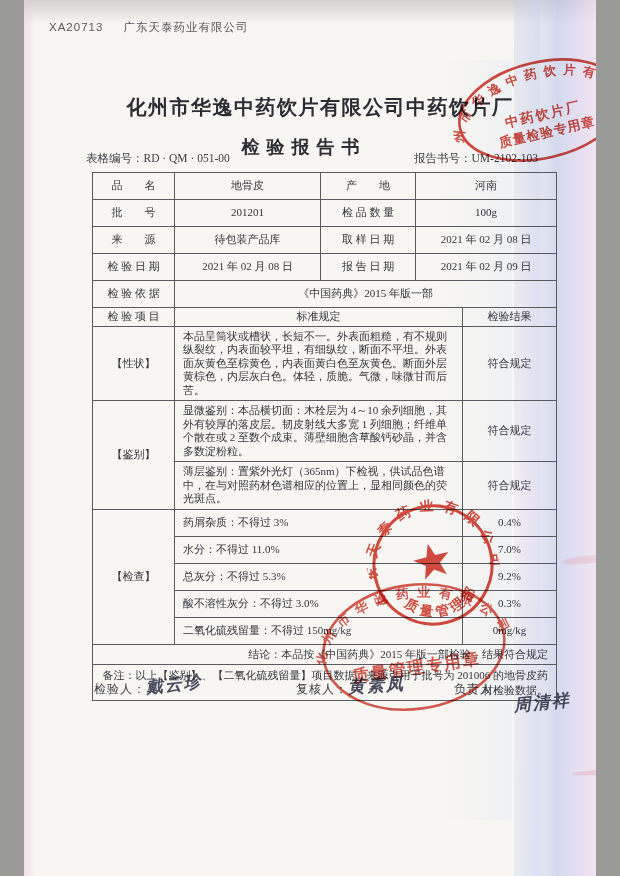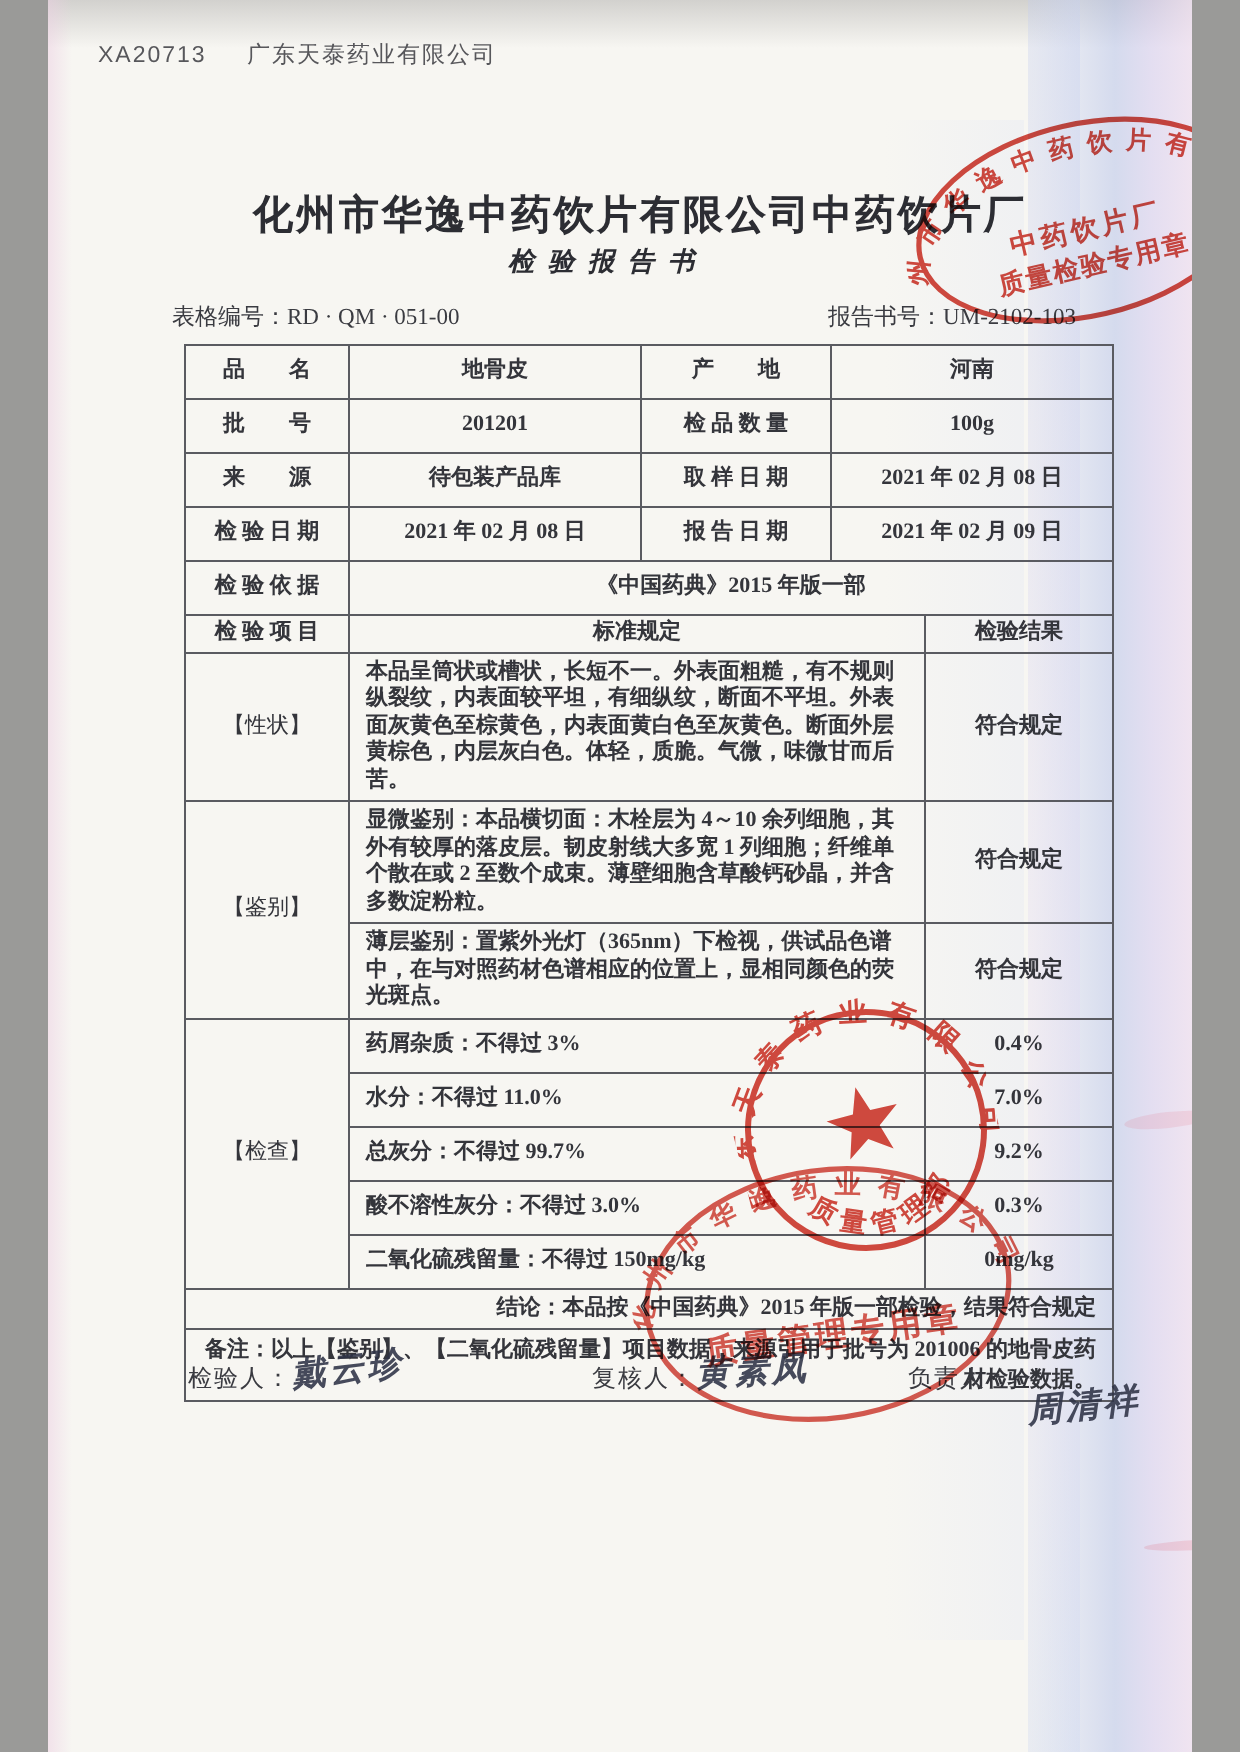--- a/index.html
+++ b/index.html
@@ -24,29 +24,29 @@
   .smear1{position:absolute;left:538px;top:556px;width:44px;height:8px;border-radius:50%;
     background:rgba(224,90,110,.14);transform:rotate(-6deg);}
   .smear2{position:absolute;left:548px;top:770px;width:52px;height:5px;border-radius:50%;
     background:rgba(224,90,110,.18);transform:rotate(-3deg);}
   
   .scan-code{position:absolute;left:25px;top:20px;font-size:11.5px;color:#57575b;
     letter-spacing:1px;font-family:"Liberation Sans","DejaVu Sans",sans-serif;}
   .scan-code span{margin-right:16px;}
   .title1{position:absolute;left:16px;top:94px;width:560px;text-align:center;
     font-size:20px;font-weight:700;letter-spacing:1.5px;color:#2c2d33;}
-  .title2{position:absolute;left:0;top:122px;width:560px;text-align:center;
-    font-size:13px;font-weight:700;letter-spacing:7px;color:#2c2d33;font-style:italic;}
+  .title2{position:absolute;left:0;top:135px;width:560px;text-align:center;
+    font-size:18px;font-weight:700;letter-spacing:7px;color:#2c2d33;}
   .meta-row{position:absolute;left:62px;top:151px;width:452px;display:flex;
     justify-content:space-between;font-size:11.5px;color:#3a3b41;gap:24px;}
   
   .tables{position:absolute;left:68px;top:172px;width:464px;}
   table{border-collapse:collapse;width:464px;table-layout:fixed;}
   td{border:1px solid #5a5b61;font-size:11px;color:#34353b;text-align:center;
-    padding:2px 5px;vertical-align:middle;line-height:13.5px;font-weight:bold;}
+    padding:2px 5px;vertical-align:middle;line-height:13.5px;}
   .t-info td{height:22px;}
   .lbl{padding:2px 12px;}
   .t-res .std{text-align:left;padding:3px 8px;}
   .t-res .res{text-align:center;}
   .itemlbl{font-weight:400;}
   .conc td,.rem td{text-align:right;padding:3px 8px;}
   .rem td{line-height:14.5px;}
   
   .sigrow{position:absolute;left:68px;top:676px;width:500px;font-size:12px;color:#3a3b41;}
   .sig-label{letter-spacing:1px;}
@@ -164,21 +164,21 @@
       <tr>
         <td class="itemlbl" rowspan="5">【检查】</td>
         <td class="std" style="height:20px">药屑杂质：不得过 3%</td>
         <td class="res">0.4%</td>
       </tr>
       <tr>
         <td class="std" style="height:20px">水分：不得过 11.0%</td>
         <td class="res">7.0%</td>
       </tr>
       <tr>
-        <td class="std" style="height:20px">总灰分：不得过 99.7%</td>
+        <td class="std" style="height:20px">总灰分：不得过 5.3%</td>
         <td class="res">9.2%</td>
       </tr>
       <tr>
         <td class="std" style="height:20px">酸不溶性灰分：不得过 3.0%</td>
         <td class="res">0.3%</td>
       </tr>
       <tr>
         <td class="std" style="height:20px">二氧化硫残留量：不得过 150mg/kg</td>
         <td class="res">0mg/kg</td>
       </tr>

